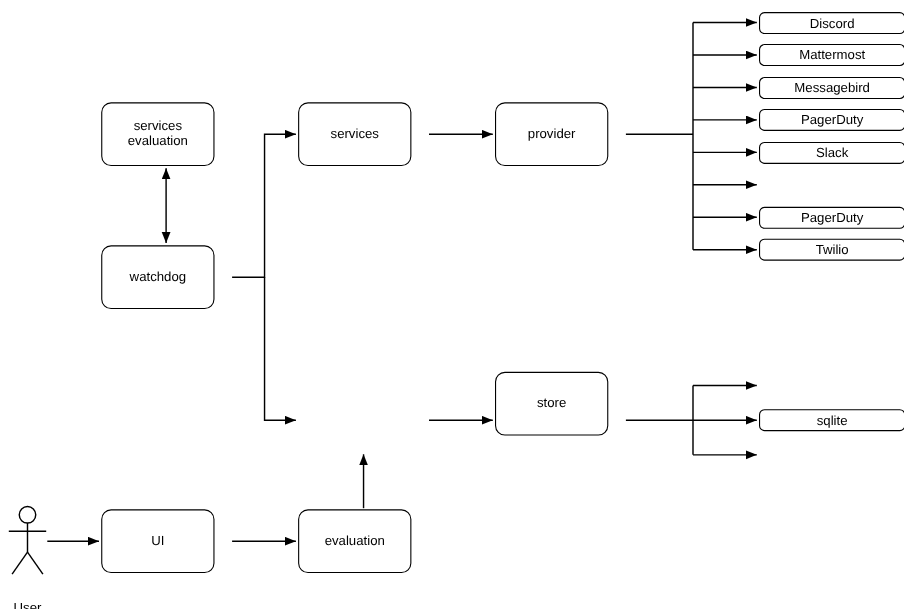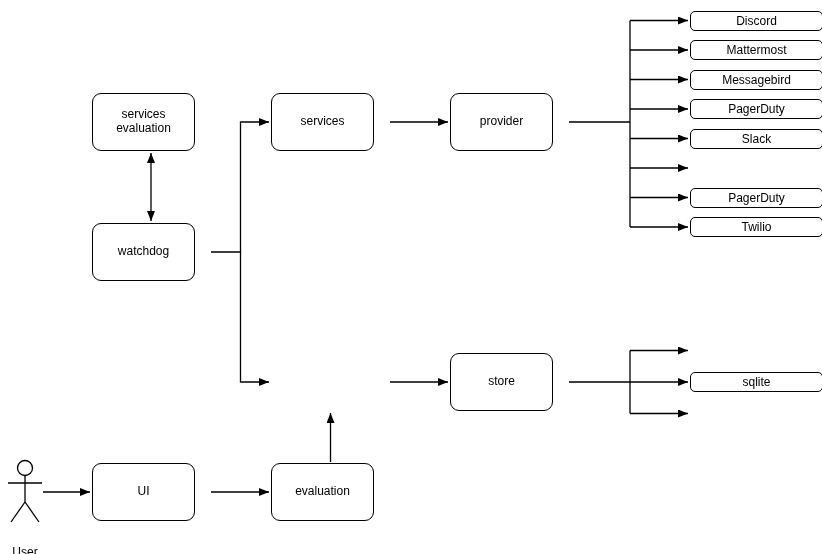--- a/index.html
+++ b/index.html
@@ -125,21 +125,21 @@
   </div>
   <div class="node" style="left:92px;top:223px">
     <span>watchdog</span>
   </div>
   <div class="node" style="left:271px;top:93px">
     <span>services</span>
   </div>
   <div class="node" style="left:450px;top:93px">
     <span>provider</span>
   </div>
-  <div class="node" style="left:450px;top:353px">
+  <div class="node" style="left:450px;top:338px">
     <span>store</span>
   </div>
   <div class="node" style="left:92px;top:463px">
     <span>UI</span>
   </div>
   <div class="node" style="left:271px;top:463px">
     <span>evaluation</span>
   </div>
 
   <div class="leaf" style="top:10.5px">

